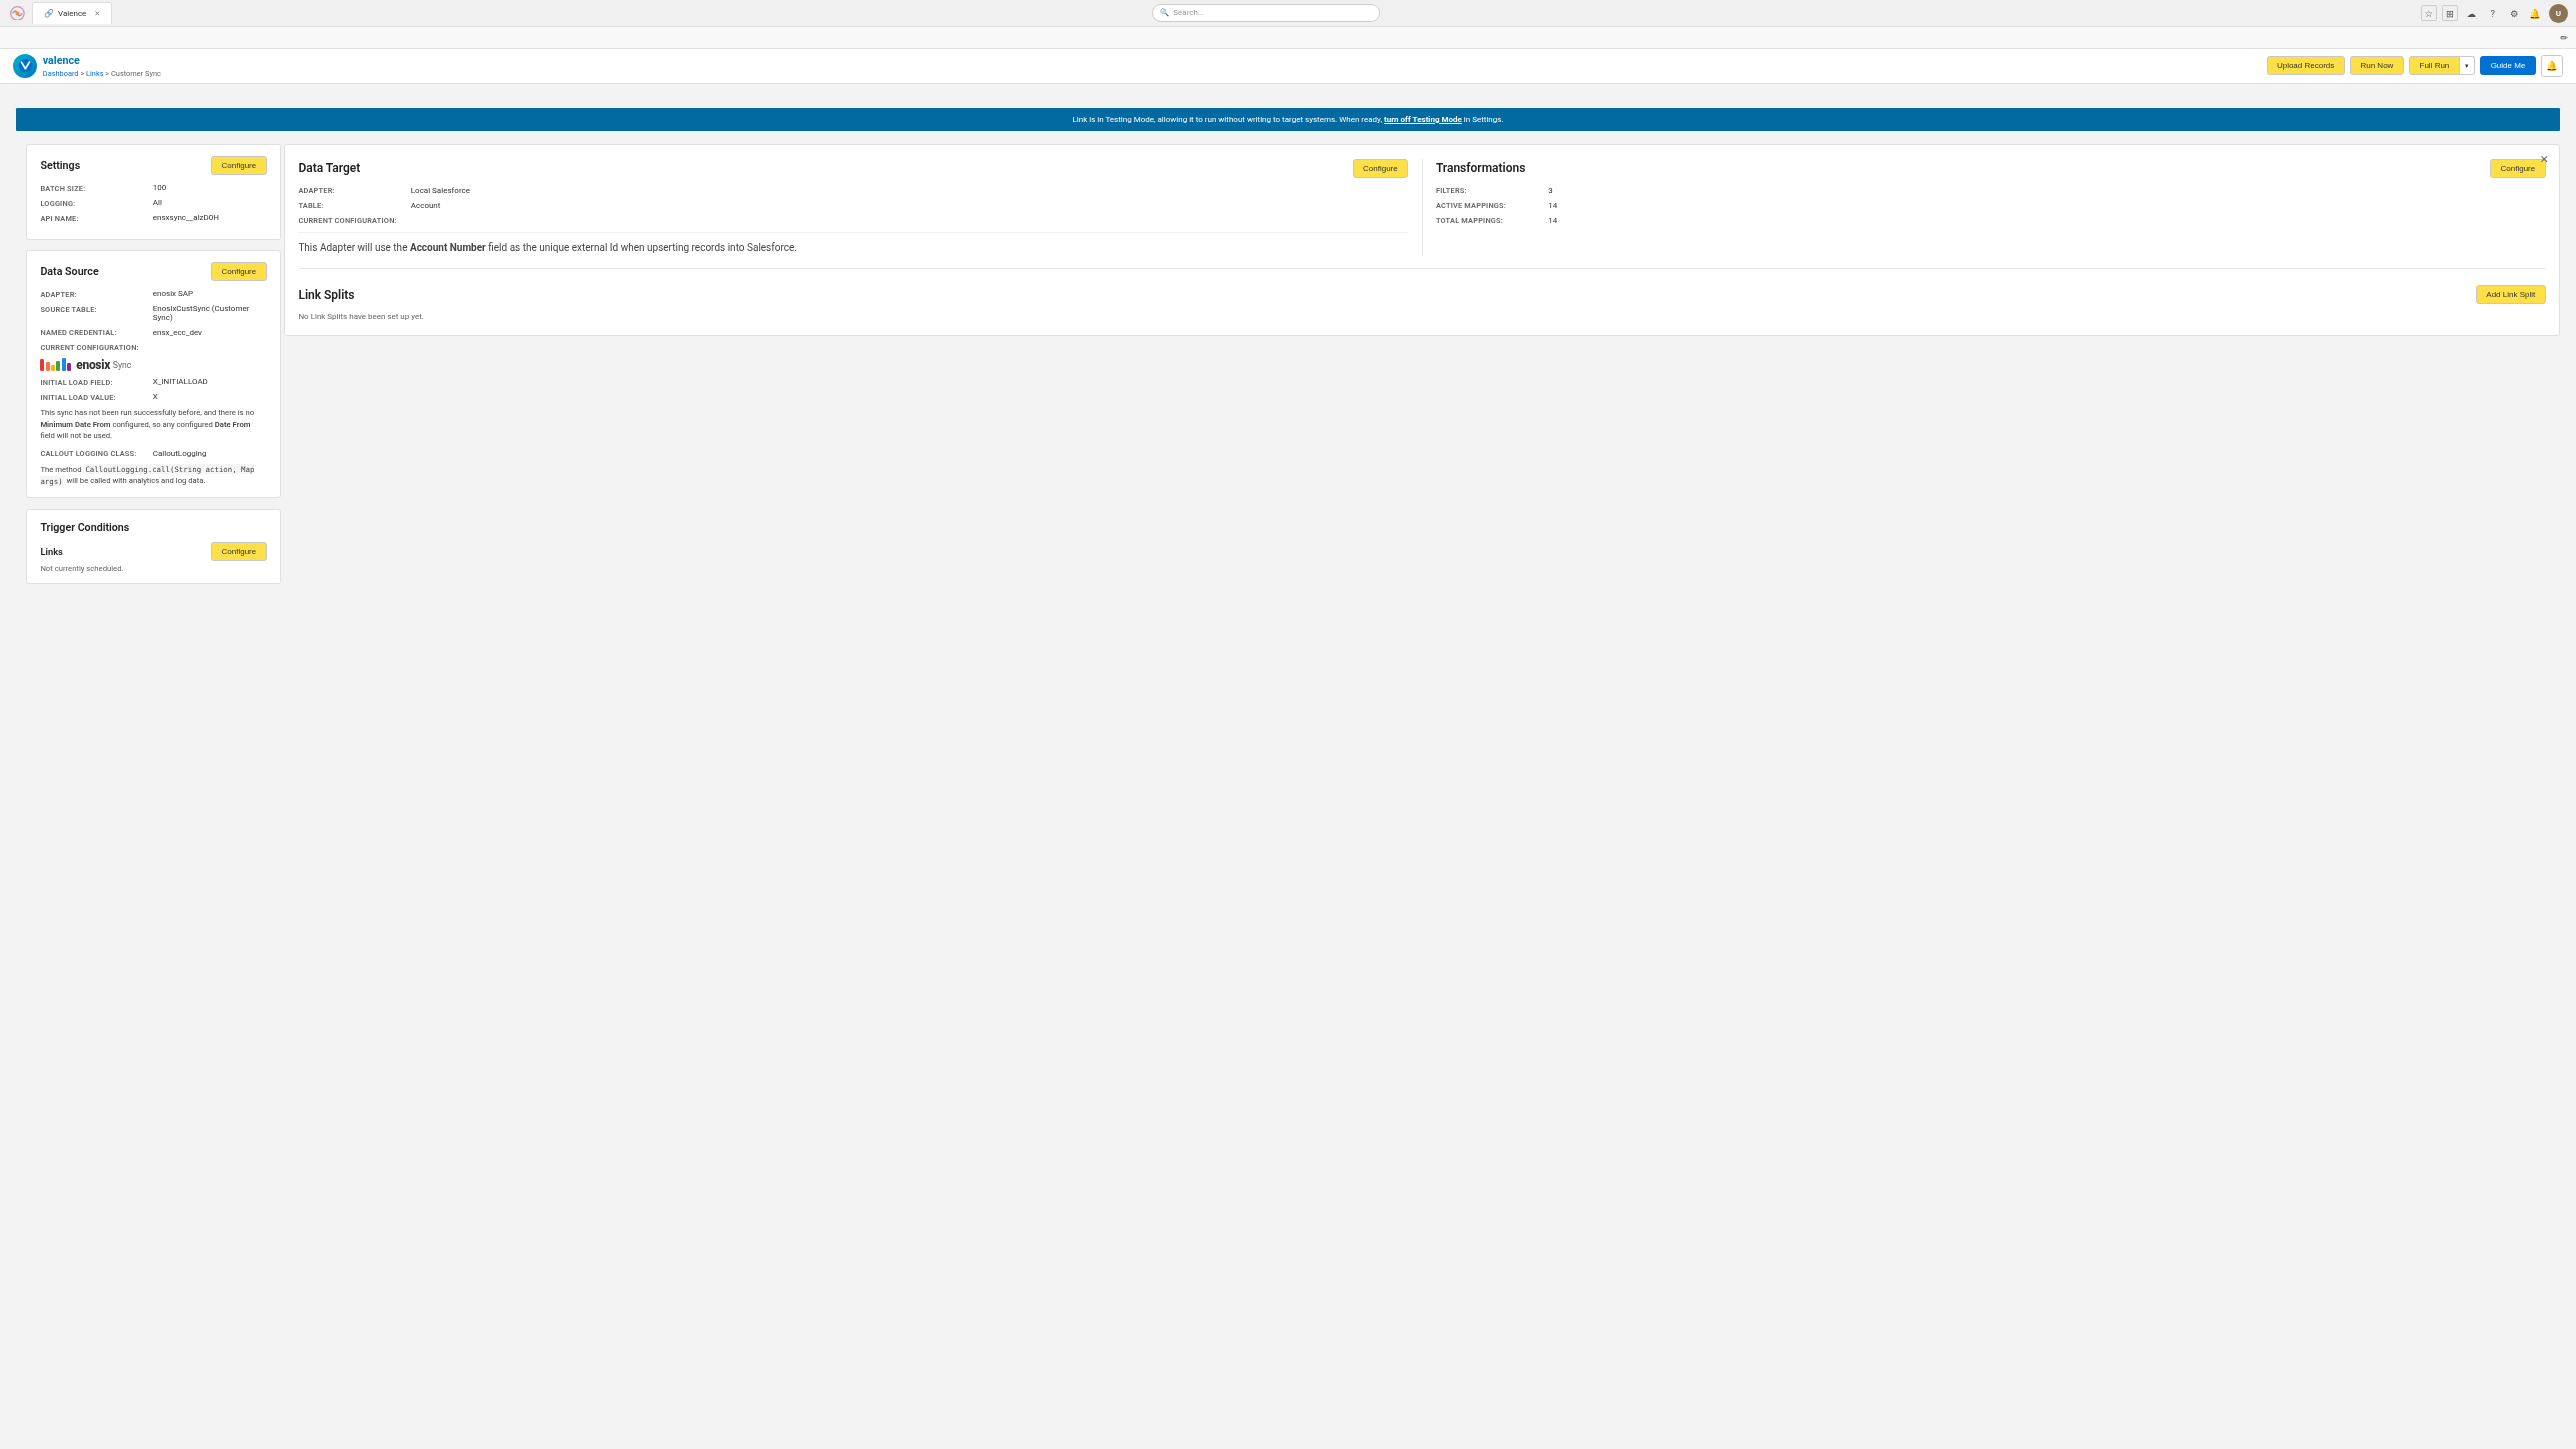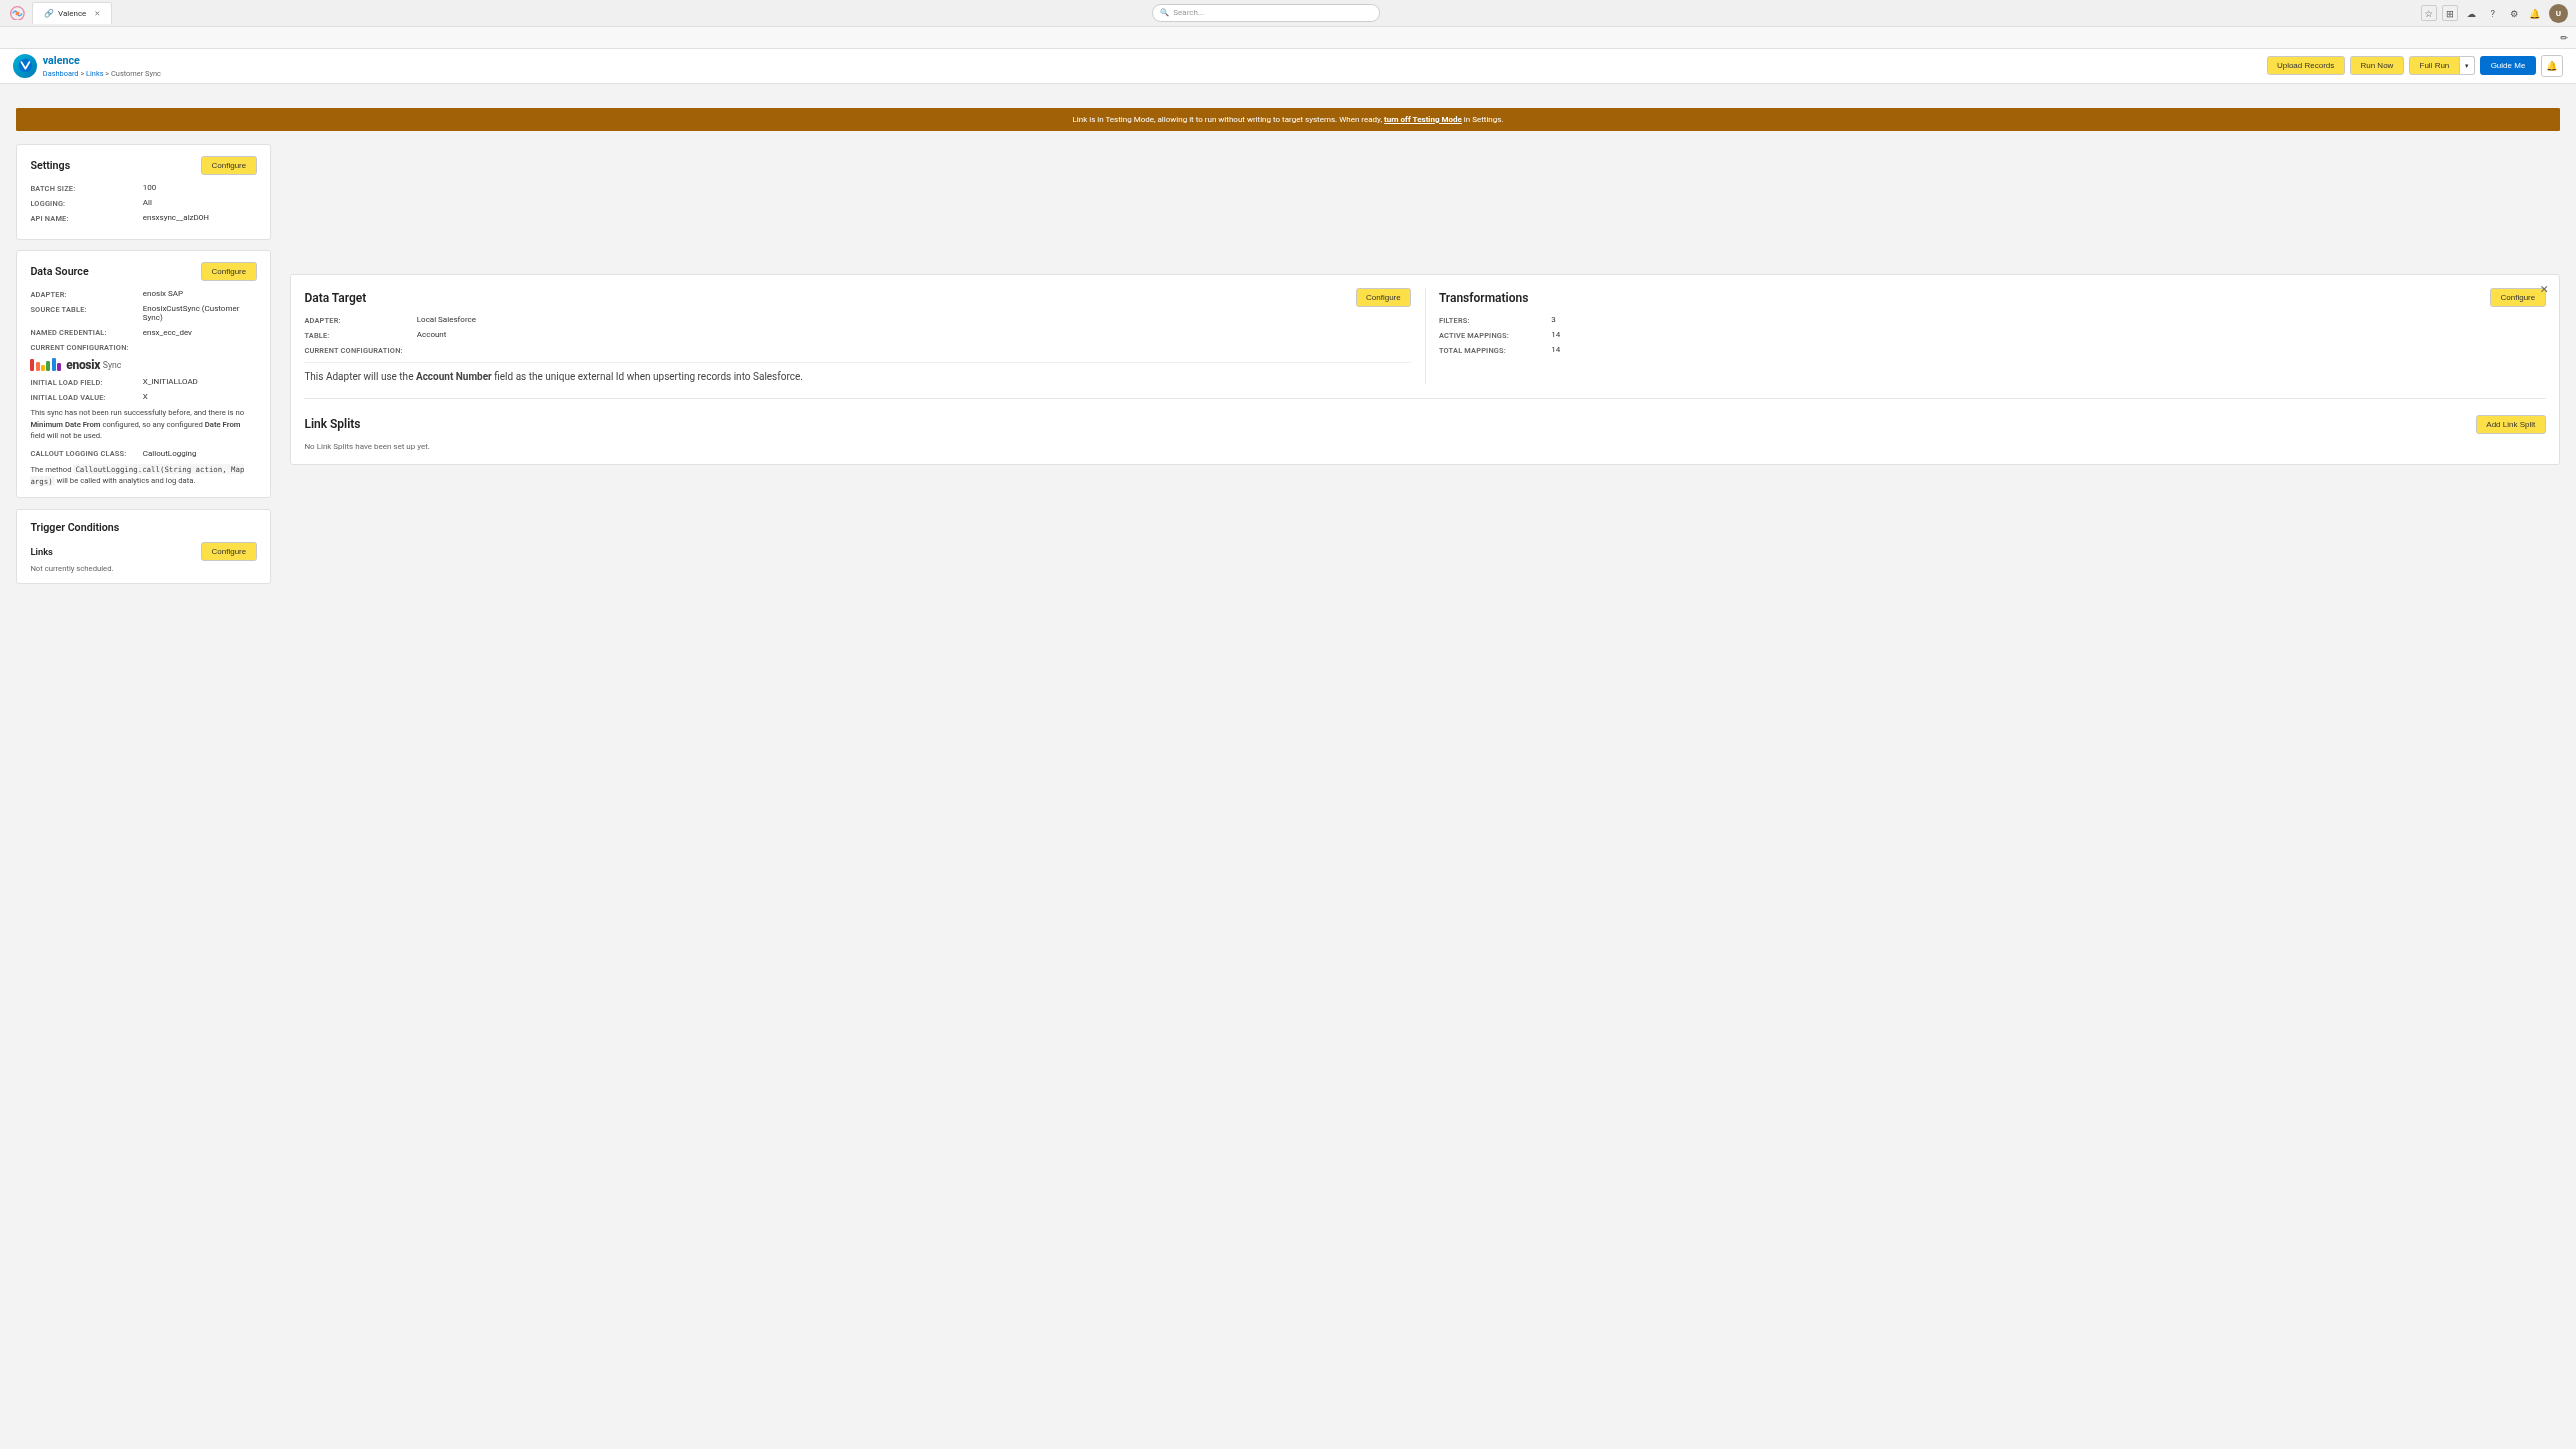--- a/index.html
+++ b/index.html
@@ -217,40 +217,41 @@
       display: inline-block;
     }
     .page-subtitle {
       font-size: 8px;
       color: #666;
       margin-top: 2.7px;
     }
 
     
     .testing-banner {
-      background: #a16207;
+      background: #0369a1;
       color: #fff;
       padding: 6.7px 13.4px;
       font-size: 8px;
       text-align: center;
       margin-bottom: 13.4px;
       border-radius: 1.3px;
     }
     .testing-banner a {
       color: #fff;
       font-weight: bold;
       text-decoration: underline;
       cursor: pointer;
     }
 
     
     .main-layout {
       display: flex;
-      gap: 19px;
-      align-items: center;
+      gap: 3px;
+      align-items: flex-start;
+      margin-left: 10px;
     }
 
     
     .left-panel {
       width: 255px;
       flex-shrink: 0;
     }
 
     
     .right-panel {

